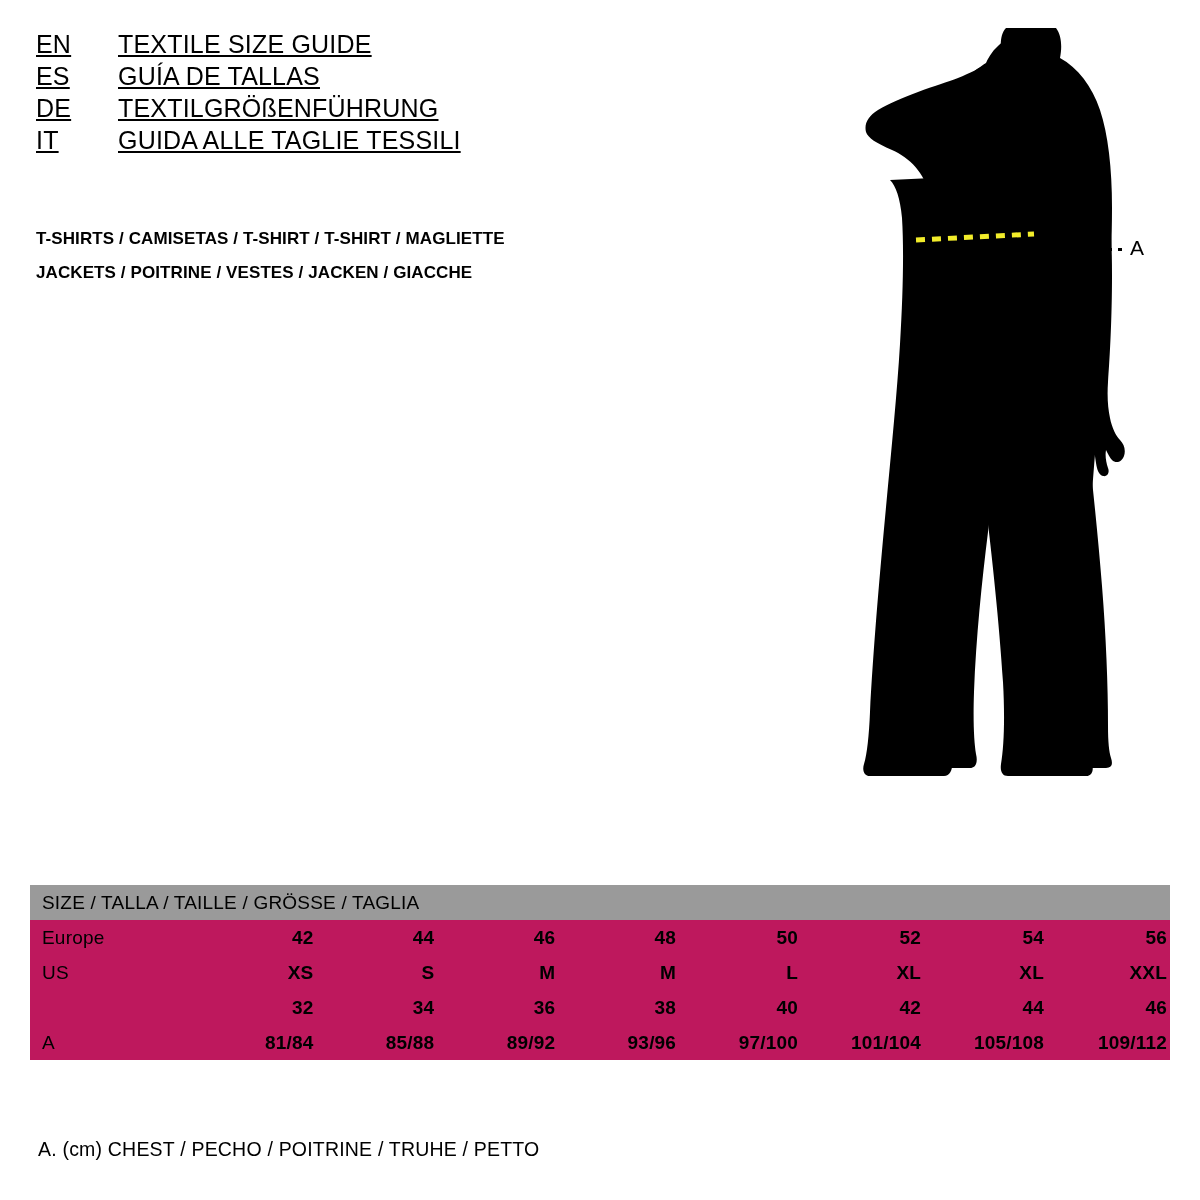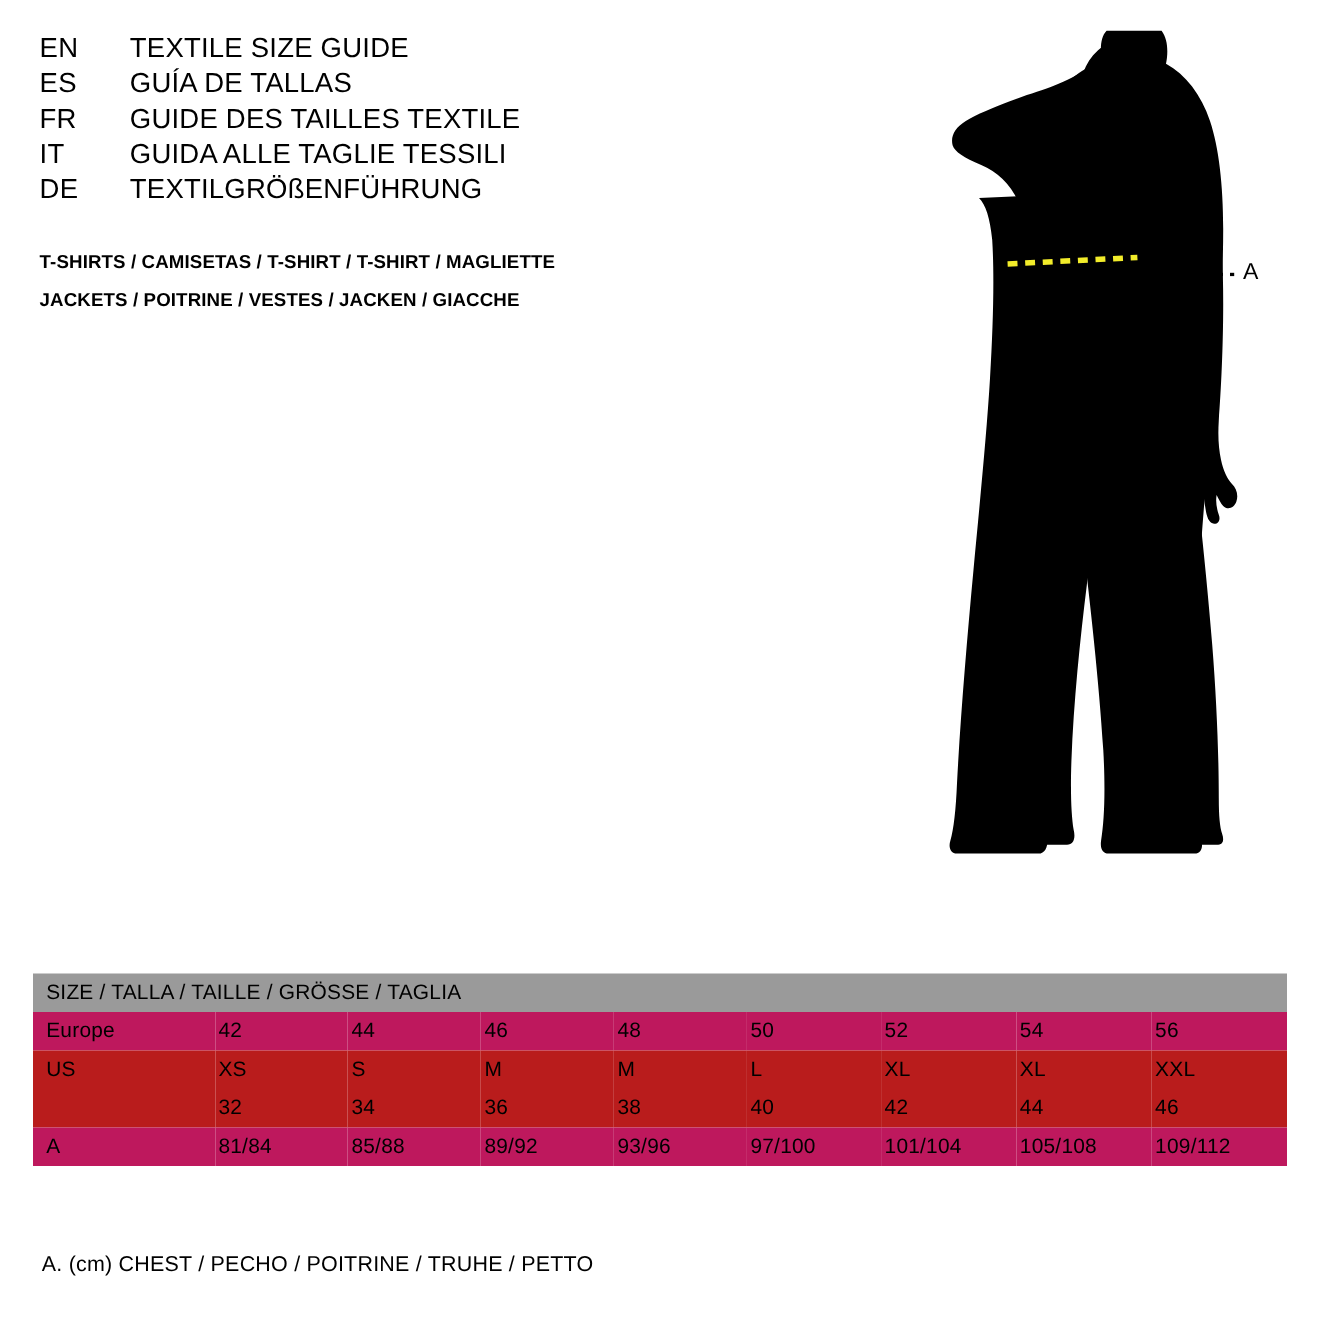--- a/index.html
+++ b/index.html
@@ -28,20 +28,21 @@
     left: 36px;
     top: 30px;
     width: 760px;
   }
   .lang-row {
     display: flex;
     align-items: baseline;
     height: 32px;
     font-size: 25px;
     letter-spacing: 0.2px;
+    text-decoration: underline;
   }
   .lang-code {
     width: 82px;
     flex: 0 0 82px;
   }
   .lang-text {
     white-space: nowrap;
   }
 
   .cat-block {
@@ -105,39 +106,40 @@
   }
   table.size-table td {
     padding: 3px;
     height: 29px;
     vertical-align: middle;
   }
   .band-dark {
     background: #9a9a9a;
   }
   .band-light {
-    background: #b91c1c;
+    background: #be185d;
   }
   .band-white {
     background: #be185d;
   }
   .hdr-cell {
     font-size: 19px;
     padding-left: 12px !important;
     letter-spacing: 0.2px;
   }
   .lbl-cell {
     padding-left: 12px !important;
     width: 160px;
     letter-spacing: 0.2px;
   }
   .val-cell {
-    text-align: left;
+    text-align: right;
     width: 122px;
     letter-spacing: 0.2px;
+    font-weight: bold;
   }
 
   .footnote {
     position: absolute;
     left: 38px;
     top: 1098px;
     font-size: 19.5px;
     letter-spacing: 0.2px;
     margin-top: 40px;
   }
@@ -150,30 +152,26 @@
   <div class="lang-block">
     <div class="lang-row">
       <span class="lang-code">EN</span>
       <span class="lang-text">TEXTILE SIZE GUIDE</span>
     </div>
     <div class="lang-row">
       <span class="lang-code">ES</span>
       <span class="lang-text">GUÍA DE TALLAS</span>
     </div>
     <div class="lang-row">
-      <span class="lang-code">FR</span>
-      <span class="lang-text">GUIDE DES TAILLES TEXTILE</span>
+      <span class="lang-code">DE</span>
+      <span class="lang-text">TEXTILGRÖßENFÜHRUNG</span>
     </div>
     <div class="lang-row">
       <span class="lang-code">IT</span>
       <span class="lang-text">GUIDA ALLE TAGLIE TESSILI</span>
-    </div>
-    <div class="lang-row">
-      <span class="lang-code">DE</span>
-      <span class="lang-text">TEXTILGRÖßENFÜHRUNG</span>
     </div>
   </div>
 
   <div class="cat-block">
     <div class="cat-line">T-SHIRTS / CAMISETAS / T-SHIRT / T-SHIRT / MAGLIETTE</div>
     <div class="cat-line">JACKETS / POITRINE / VESTES / JACKEN / GIACCHE</div>
   </div>
 
   <div class="figure-wrap">
     <svg width="340" height="790" viewBox="0 0 340 790" xmlns="http://www.w3.org/2000/svg">

